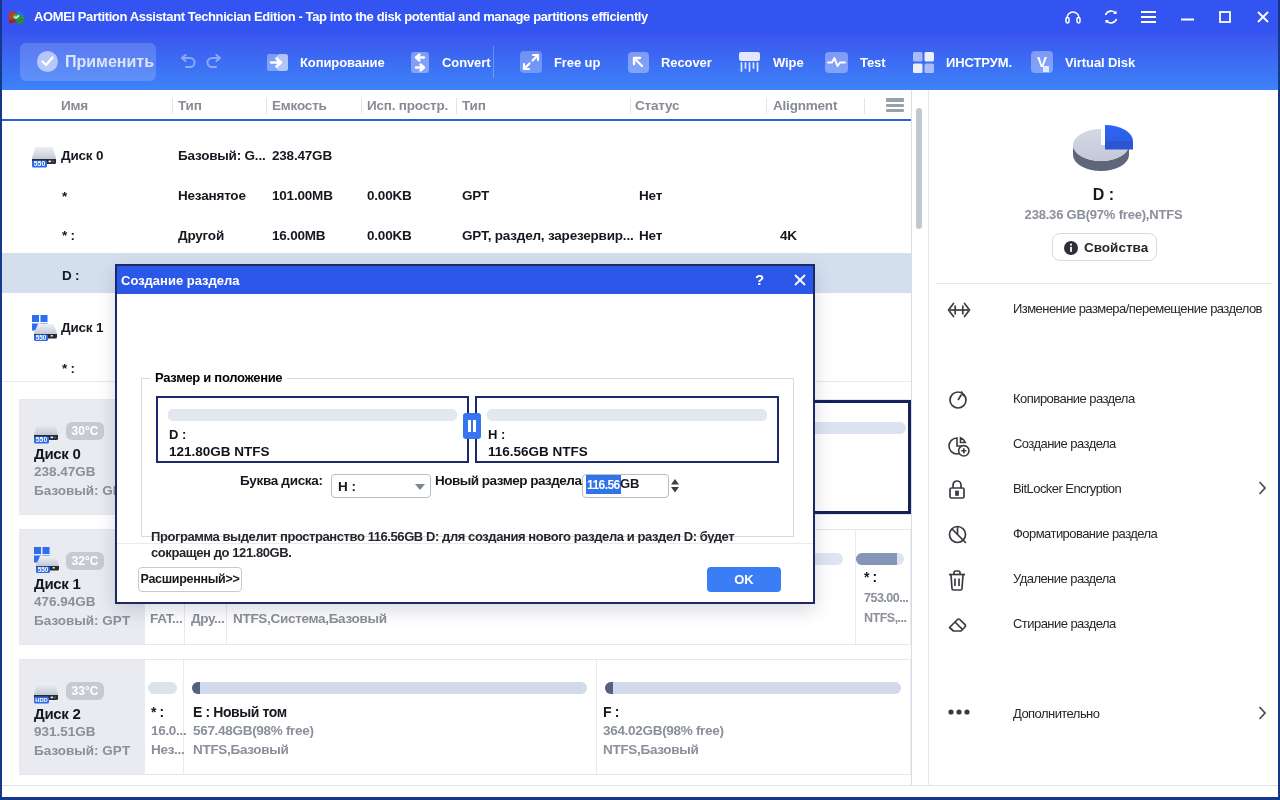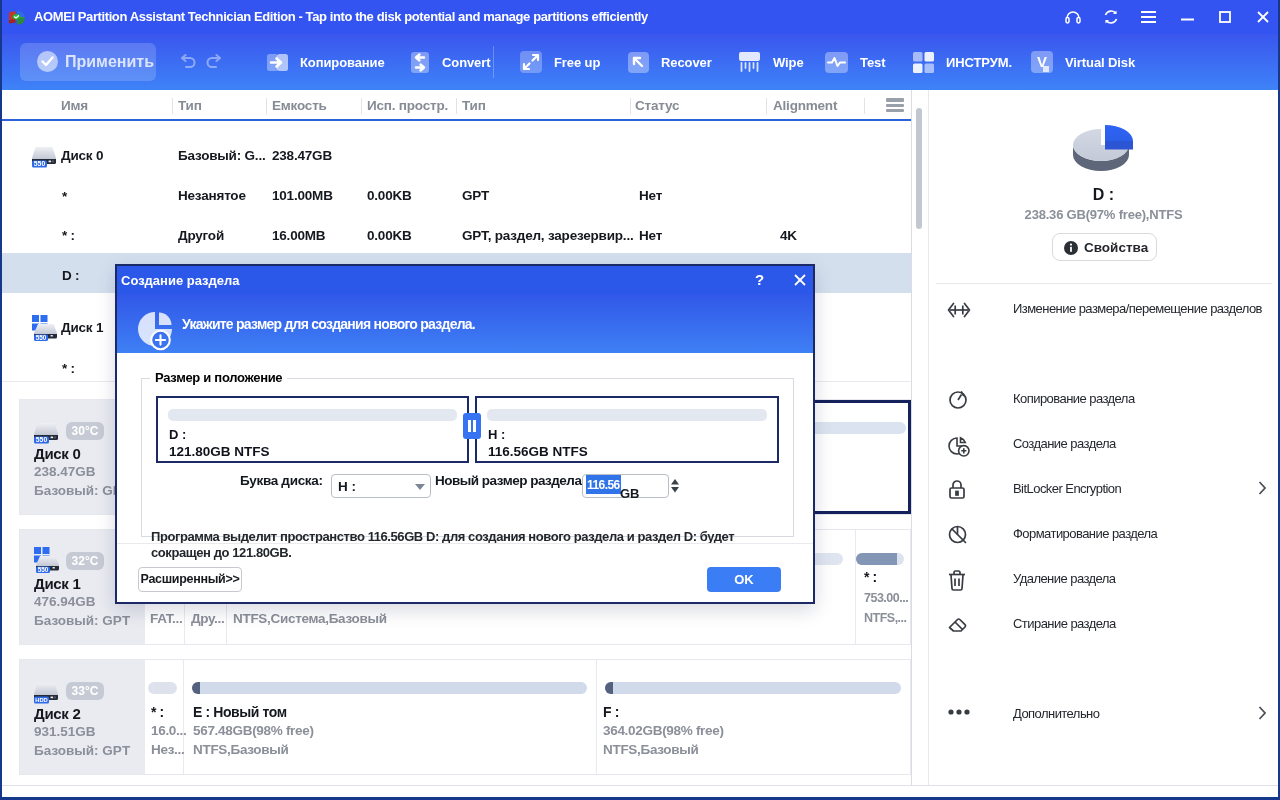--- a/index.html
+++ b/index.html
@@ -66,21 +66,21 @@
 .pbox .l1 { position:absolute; left:11px; top:29px; font-size:13px; font-weight:700; color:#10131c; }
 .pbox .l2 { position:absolute; left:11px; top:46px; font-size:13.5px; font-weight:600; color:#10131c; }
 #slider { position:absolute; left:321px; top:34px; width:18px; height:26px; background:#3674f2; border-radius:3px; }
 #slider::before { content:""; position:absolute; left:5px; top:7px; width:2.5px; height:12px; background:#fff; }
 #slider::after { content:""; position:absolute; left:10px; top:7px; width:2.5px; height:12px; background:#fff; }
 .dlabel { position:absolute; font-size:13.5px; font-weight:700; color:#14181f; white-space:nowrap; letter-spacing:-0.3px; }
 #ddrop { position:absolute; left:189px; top:95px; width:100px; height:24px; border:1.5px solid #b9bdc6; border-radius:4px; background:#fff; }
 #ddrop .dv { position:absolute; left:6px; top:4px; font-size:13.5px; font-weight:600; color:#14181f; }
 #dspin { position:absolute; left:440px; top:95px; width:87px; height:24px; border:1.5px solid #b9bdc6; border-radius:4px; background:#fff; }
 #dspin .sel { position:absolute; left:3px; top:0; height:19px; background:#3173e8; color:#fff; font-size:12px; font-weight:600; letter-spacing:-0.55px; padding:3px 1px 0 1px; }
-#dspin .gb { position:absolute; left:37px; top:11px; font-size:13px; font-weight:700; color:#14181f; }
+#dspin .gb { position:absolute; left:37px; top:1px; font-size:13px; font-weight:700; color:#14181f; }
 .dinfo { position:absolute; left:9px; font-size:13px; font-weight:700; letter-spacing:-0.42px; color:#23262b; white-space:nowrap;margin-top:29px; }
 #advBtn { position:absolute; left:21px; top:301px; width:104px; height:25px; border:1px solid #c6c9cf; border-radius:4px; background:#fff; text-align:center; line-height:23px; font-size:12.5px; letter-spacing:-0.3px; font-weight:700; color:#17191d; }
 #okBtn { position:absolute; left:590px; top:301px; width:74px; height:25px; border-radius:4px; background:#3b7df5; text-align:center; line-height:25px; font-size:13px; font-weight:700; color:#fff; }
 
 #bottomline { position:absolute; left:0; top:695px; width:1276px; height:1px; background:#dfe2e7; }
 </style>
 </head>
 <body>
 
 <div id="titlebar">
@@ -480,29 +480,20 @@
 
 <div id="dialog">
   <div id="dhead">
     <div class="dtitle">Создание раздела</div>
     <div class="abs" style="left:638px;top:5px;font-size:15px;font-weight:700;color:#fff">?</div>
     <svg class="abs" style="left:677px;top:8px" width="12" height="12" viewBox="0 0 12 12" stroke="#fff" stroke-width="1.8">
         <line x1="1" y1="1" x2="11" y2="11"></line>
         <line x1="11" y1="1" x2="1" y2="11"></line>
       </svg>
   </div>
-  <div id="dbanner">
-    <svg class="abs" style="left:21px;top:16px" width="42" height="42" viewBox="0 0 42 42">
-      <path d="M17 19 L17 2 A17 17 0 1 0 34 19 Z" fill="rgba(255,255,255,0.8)"></path>
-      <path d="M21 15 L21 2.5 A12.5 12.5 0 0 1 33.5 15 Z" fill="rgba(255,255,255,0.8)"></path>
-      <circle cx="22.5" cy="30" r="9.3" fill="#3b73f1" stroke="#fff" stroke-width="2.1"></circle>
-      <path d="M22.5 25.4 V34.6 M17.9 30 H27.1" stroke="#fff" stroke-width="2.1" stroke-linecap="round"></path>
-    </svg>
-    <div class="btext">Укажите размер для создания нового раздела.</div>
-  </div>
 
   <div id="dfield">
     <div style="position:absolute;left:8px;top:-9px;background:#fff;padding:0 5px;font-size:13px;font-weight:700;color:#000000;letter-spacing:-0.3px">Размер и положение</div>
     <div class="pbox" style="left:14px;width:313px">
       <div class="pbar"></div>
       <div class="l1">D :</div>
       <div class="l2">121.80GB NTFS</div>
     </div>
     <div class="pbox" style="left:333px;width:304px">
       <div class="pbar"></div>

